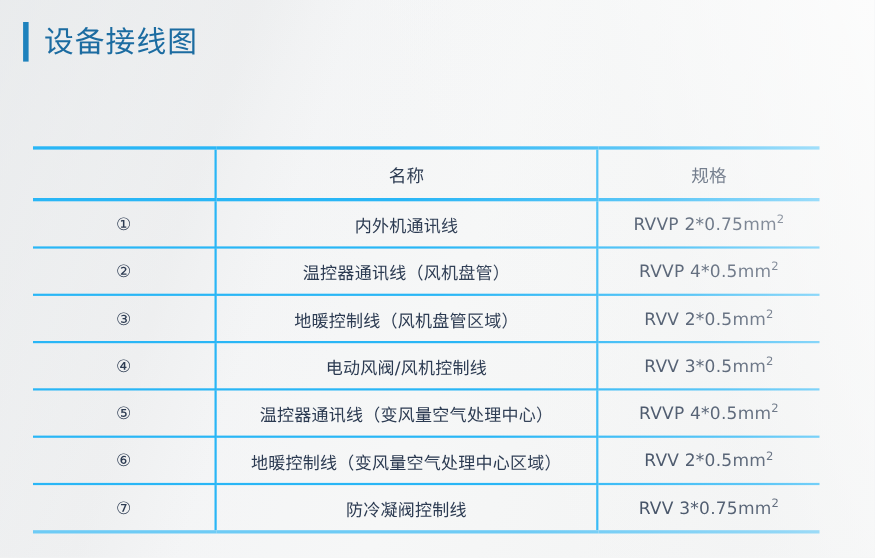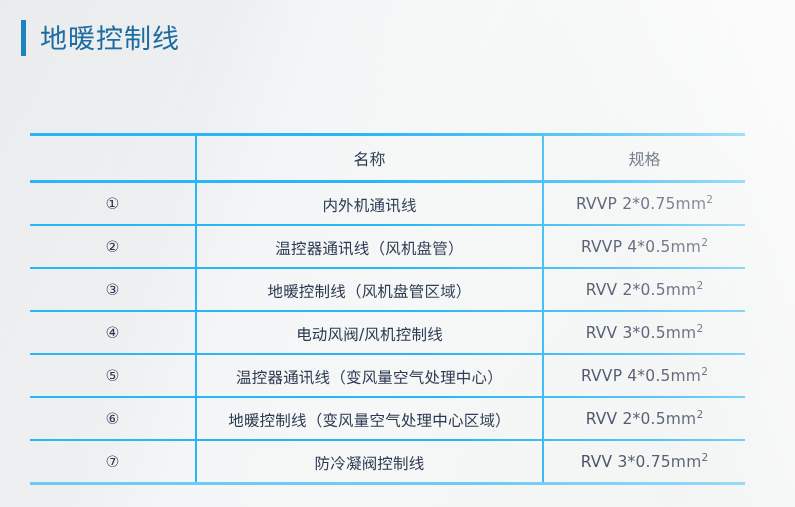--- a/index.html
+++ b/index.html
@@ -149,21 +149,21 @@
     line-height: 0;
   }
 </style>
 </head>
 <body>
 
 <div id="page">
 
   <div class="title-wrap">
     <div class="title-bar"></div>
-    <div class="title-text">地暖控制线</div>
+    <div class="title-text">设备接线图</div>
   </div>
 
   <div class="table-wrap">
     <table class="wiring">
       <colgroup>
         <col class="c-num">
         <col class="c-name">
         <col class="c-spec">
       </colgroup>
       <thead>

